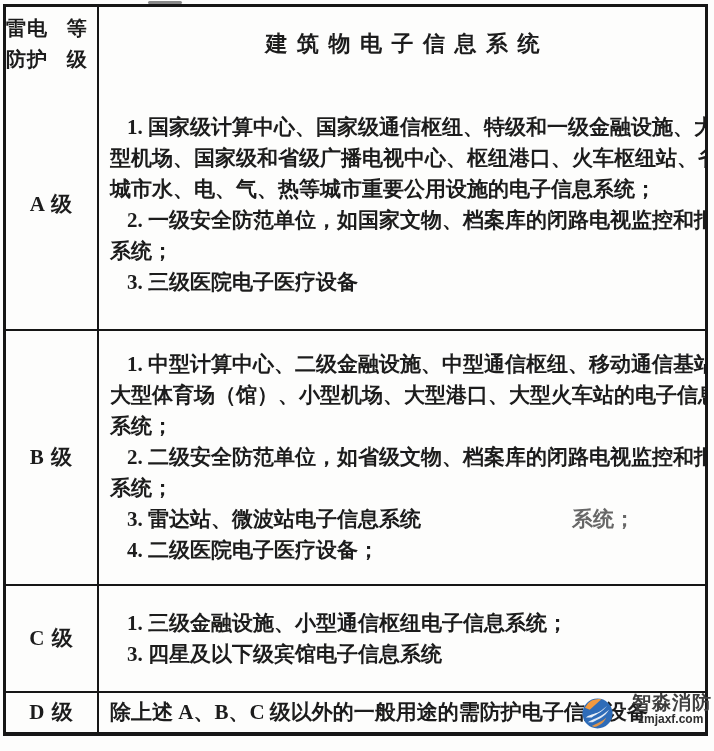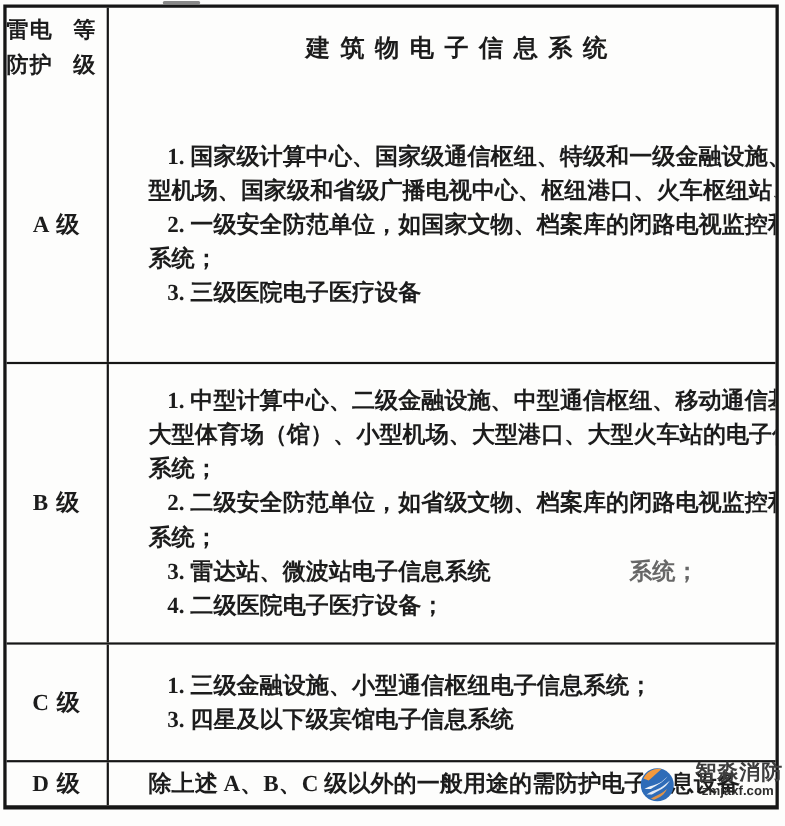--- a/index.html
+++ b/index.html
@@ -40,21 +40,20 @@
     letter-spacing:1px;
   }
   .cell-content{
     flex:1;
     display:flex;flex-direction:column;justify-content:center;
     padding:0 8px 0 11px;
     font-size:21px;font-weight:600;
     line-height:31px;
     box-sizing:border-box;
     overflow:hidden;
-    margin-left:25px;
   }
   .header .cell-label{font-size:20px;}
   .header .cell-content{
     align-items:center;justify-content:center;
     font-size:22px;font-weight:700;
     letter-spacing:2px;
     white-space:nowrap;
   }
   .line{white-space:nowrap;}
   .line.indent{text-indent:17px;}
@@ -100,20 +99,21 @@
       <div class="cell-content">
         <div>建 筑 物 电 子 信 息 系 统</div>
       </div>
     </div>
     <div id="table-body">
         <div class="t-row row-0">
           <div class="cell-label">A 级</div>
           <div class="cell-content">
             <div class="line indent">1. 国家级计算中心、国家级通信枢纽、特级和一级金融设施、大中</div>
             <div class="line">型机场、国家级和省级广播电视中心、枢纽港口、火车枢纽站、省级</div>
+            <div class="line">城市水、电、气、热等城市重要公用设施的电子信息系统；</div>
             <div class="line indent">2. 一级安全防范单位，如国家文物、档案库的闭路电视监控和报警</div>
             <div class="line">系统；</div>
             <div class="line indent">3. 三级医院电子医疗设备</div>
           </div>
         </div>
         <div class="t-row row-1">
           <div class="cell-label">B 级</div>
           <div class="cell-content">
             <div class="line indent">1. 中型计算中心、二级金融设施、中型通信枢纽、移动通信基站、</div>
             <div class="line">大型体育场（馆）、小型机场、大型港口、大型火车站的电子信息</div>

